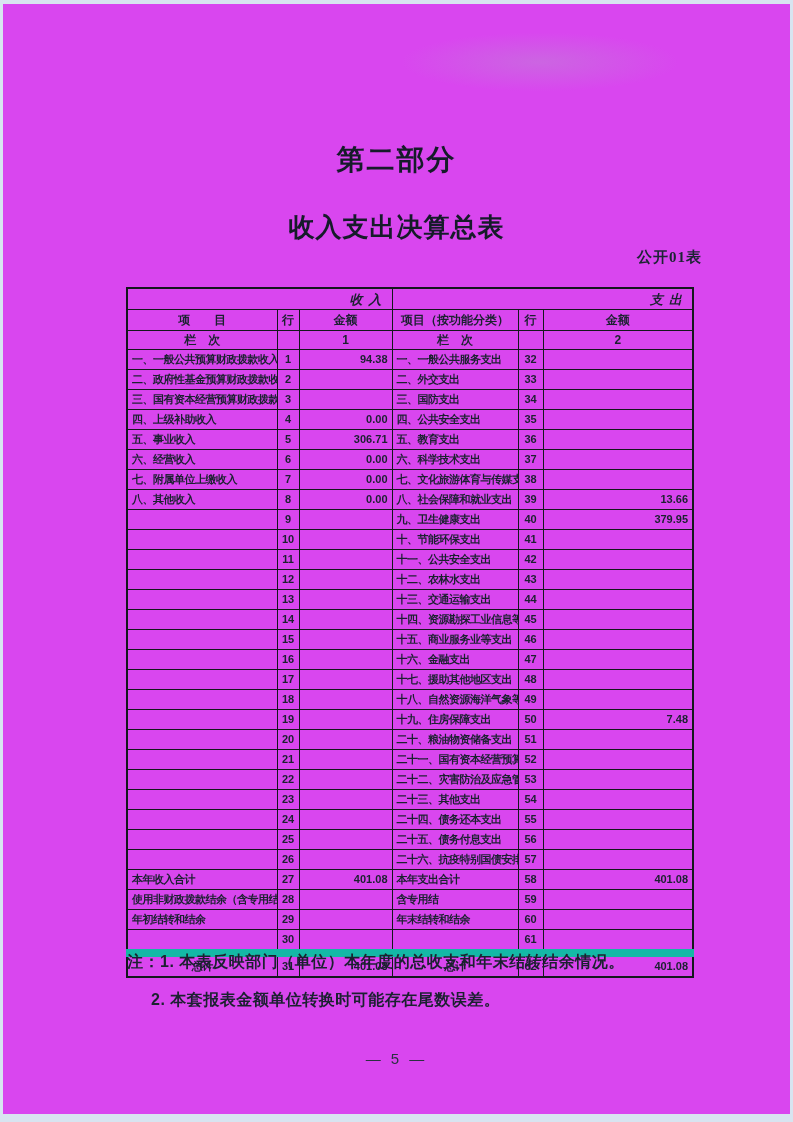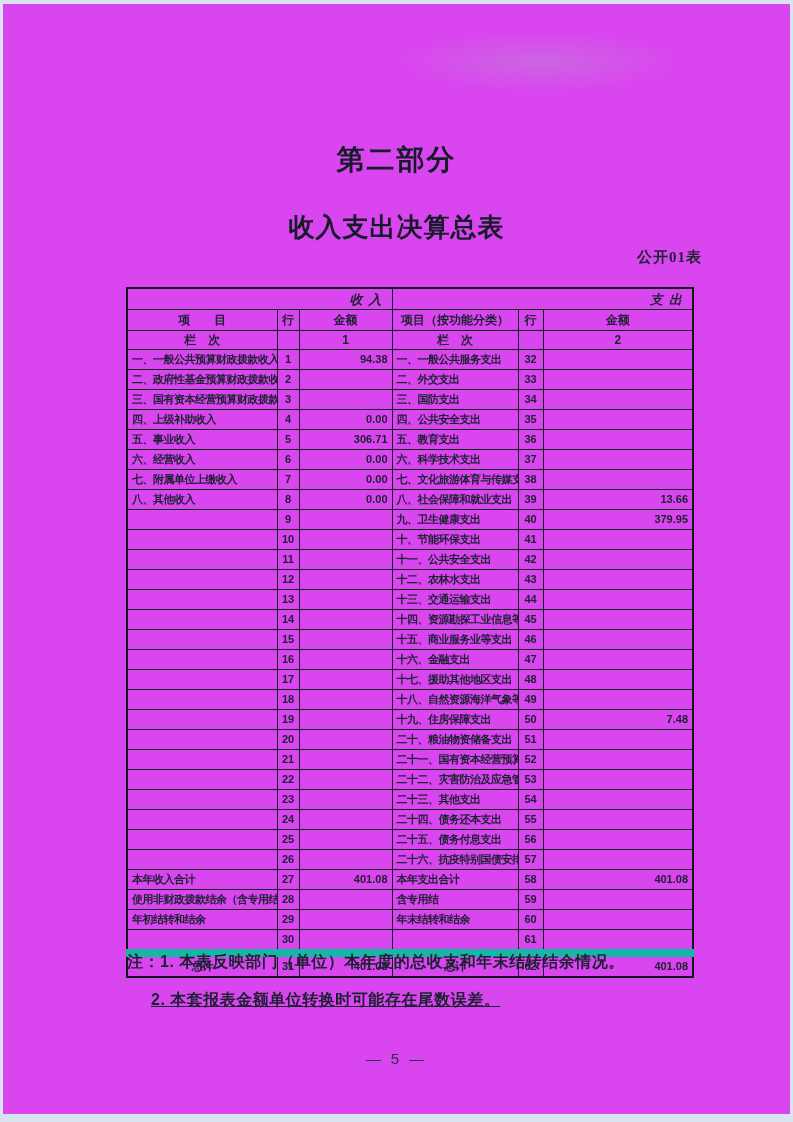--- a/index.html
+++ b/index.html
@@ -53,21 +53,21 @@
   .fin-table thead tr.lanci-row th{height:18px;font-size:12px;text-align:center;}
   .cell-item{text-align:left;letter-spacing:-0.5px;}
   .cell-rowno{text-align:center;padding:0 1px;font-size:11px;}
   .cell-amount{text-align:right;padding-right:5px;}
   .center{text-align:center;padding-left:0;}
   .indent{padding-left:16px;}
   .indent2{padding-left:44px;}
   tr.grand-total td{border-top:8px solid #14b8a6;}
   .notes{position:absolute;left:124px;top:948px;font-size:16px;font-weight:700;color:#1b2130;}
   .note-line1{letter-spacing:0.5px;}
-  .note-line2{margin-top:17px;margin-left:24px;letter-spacing:0.5px;text-decoration:underline;}
+  .note-line2{margin-top:17px;margin-left:24px;letter-spacing:0.5px;}
   .page-number{
     position:absolute;top:1046px;left:0;width:100%;
     text-align:center;font-size:15px;color:#2a3140;letter-spacing:3px;
   }
 </style>
 </head>
 <body>
 
 <div class="paper">
   <div class="scan-smudge"></div>

